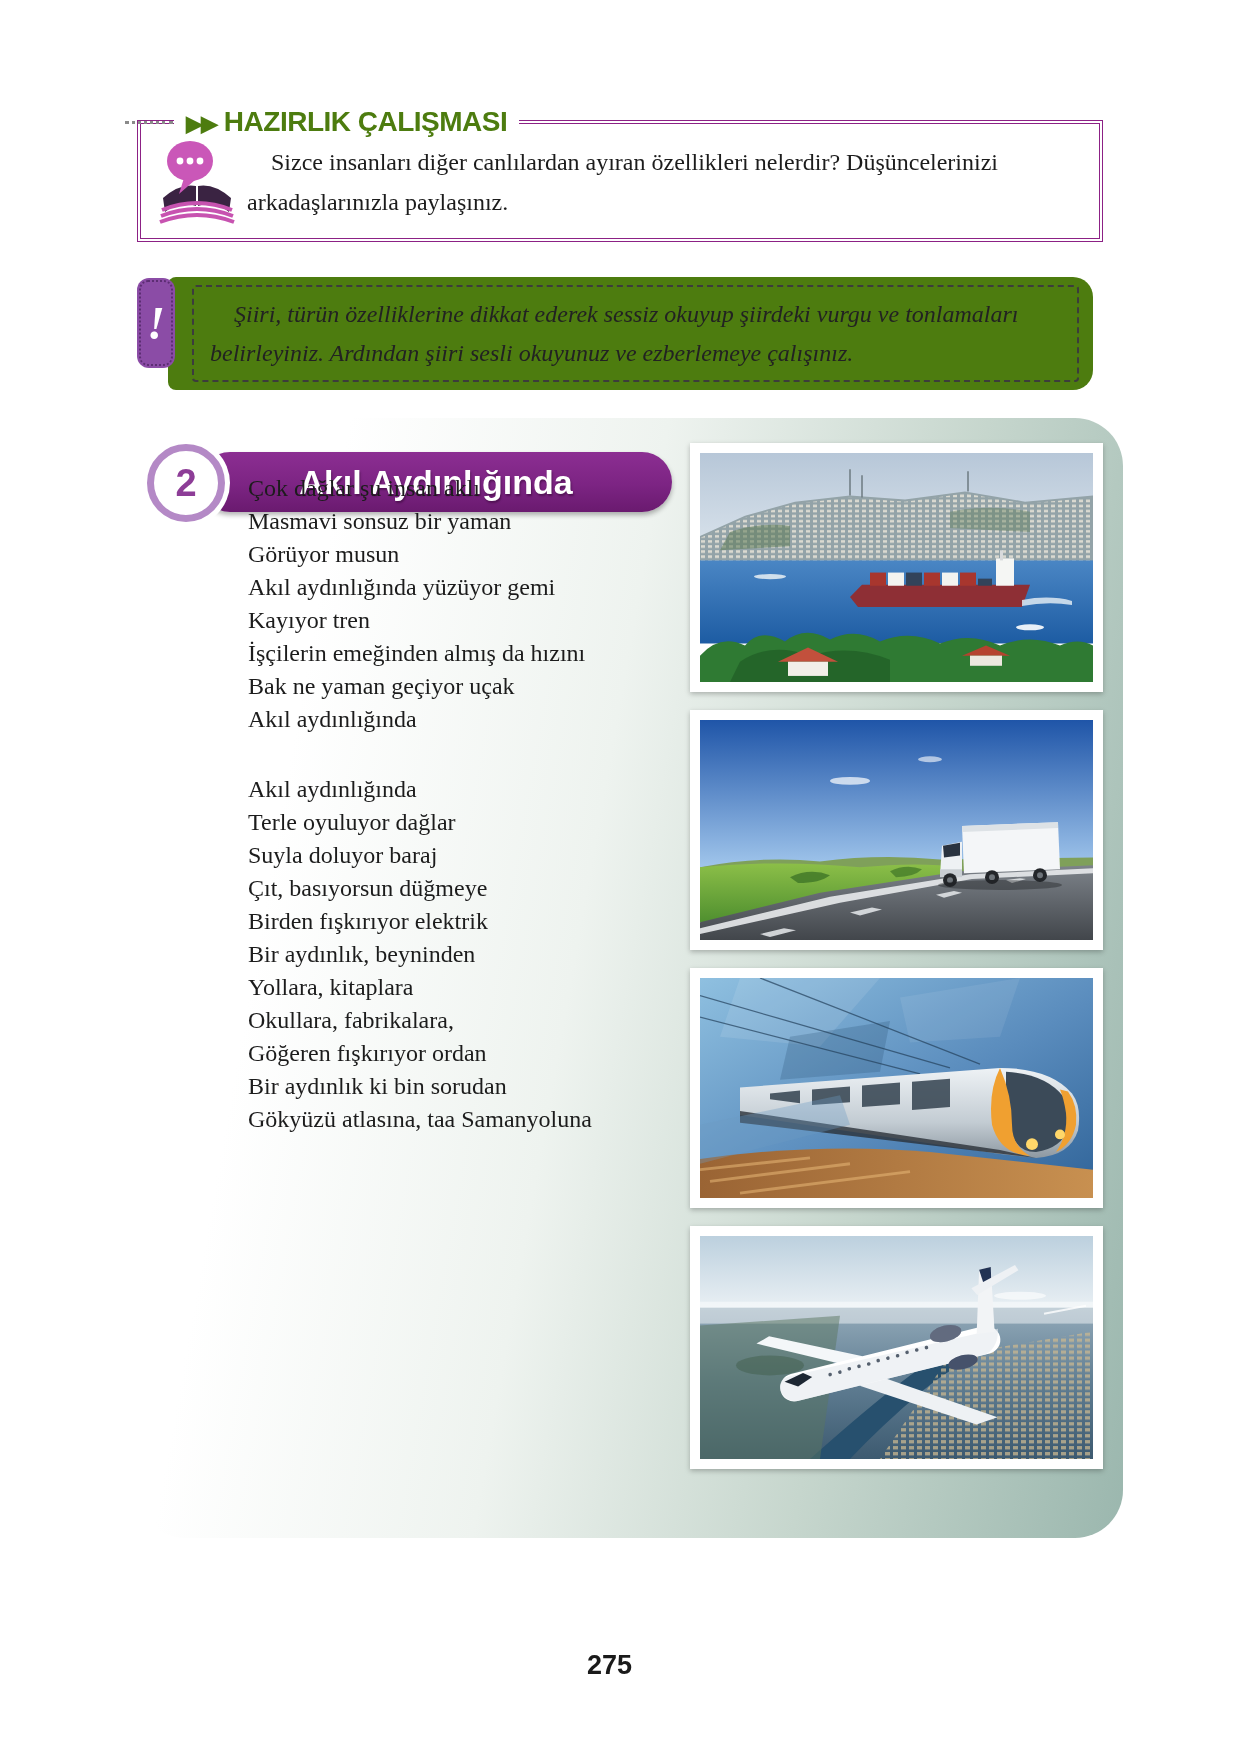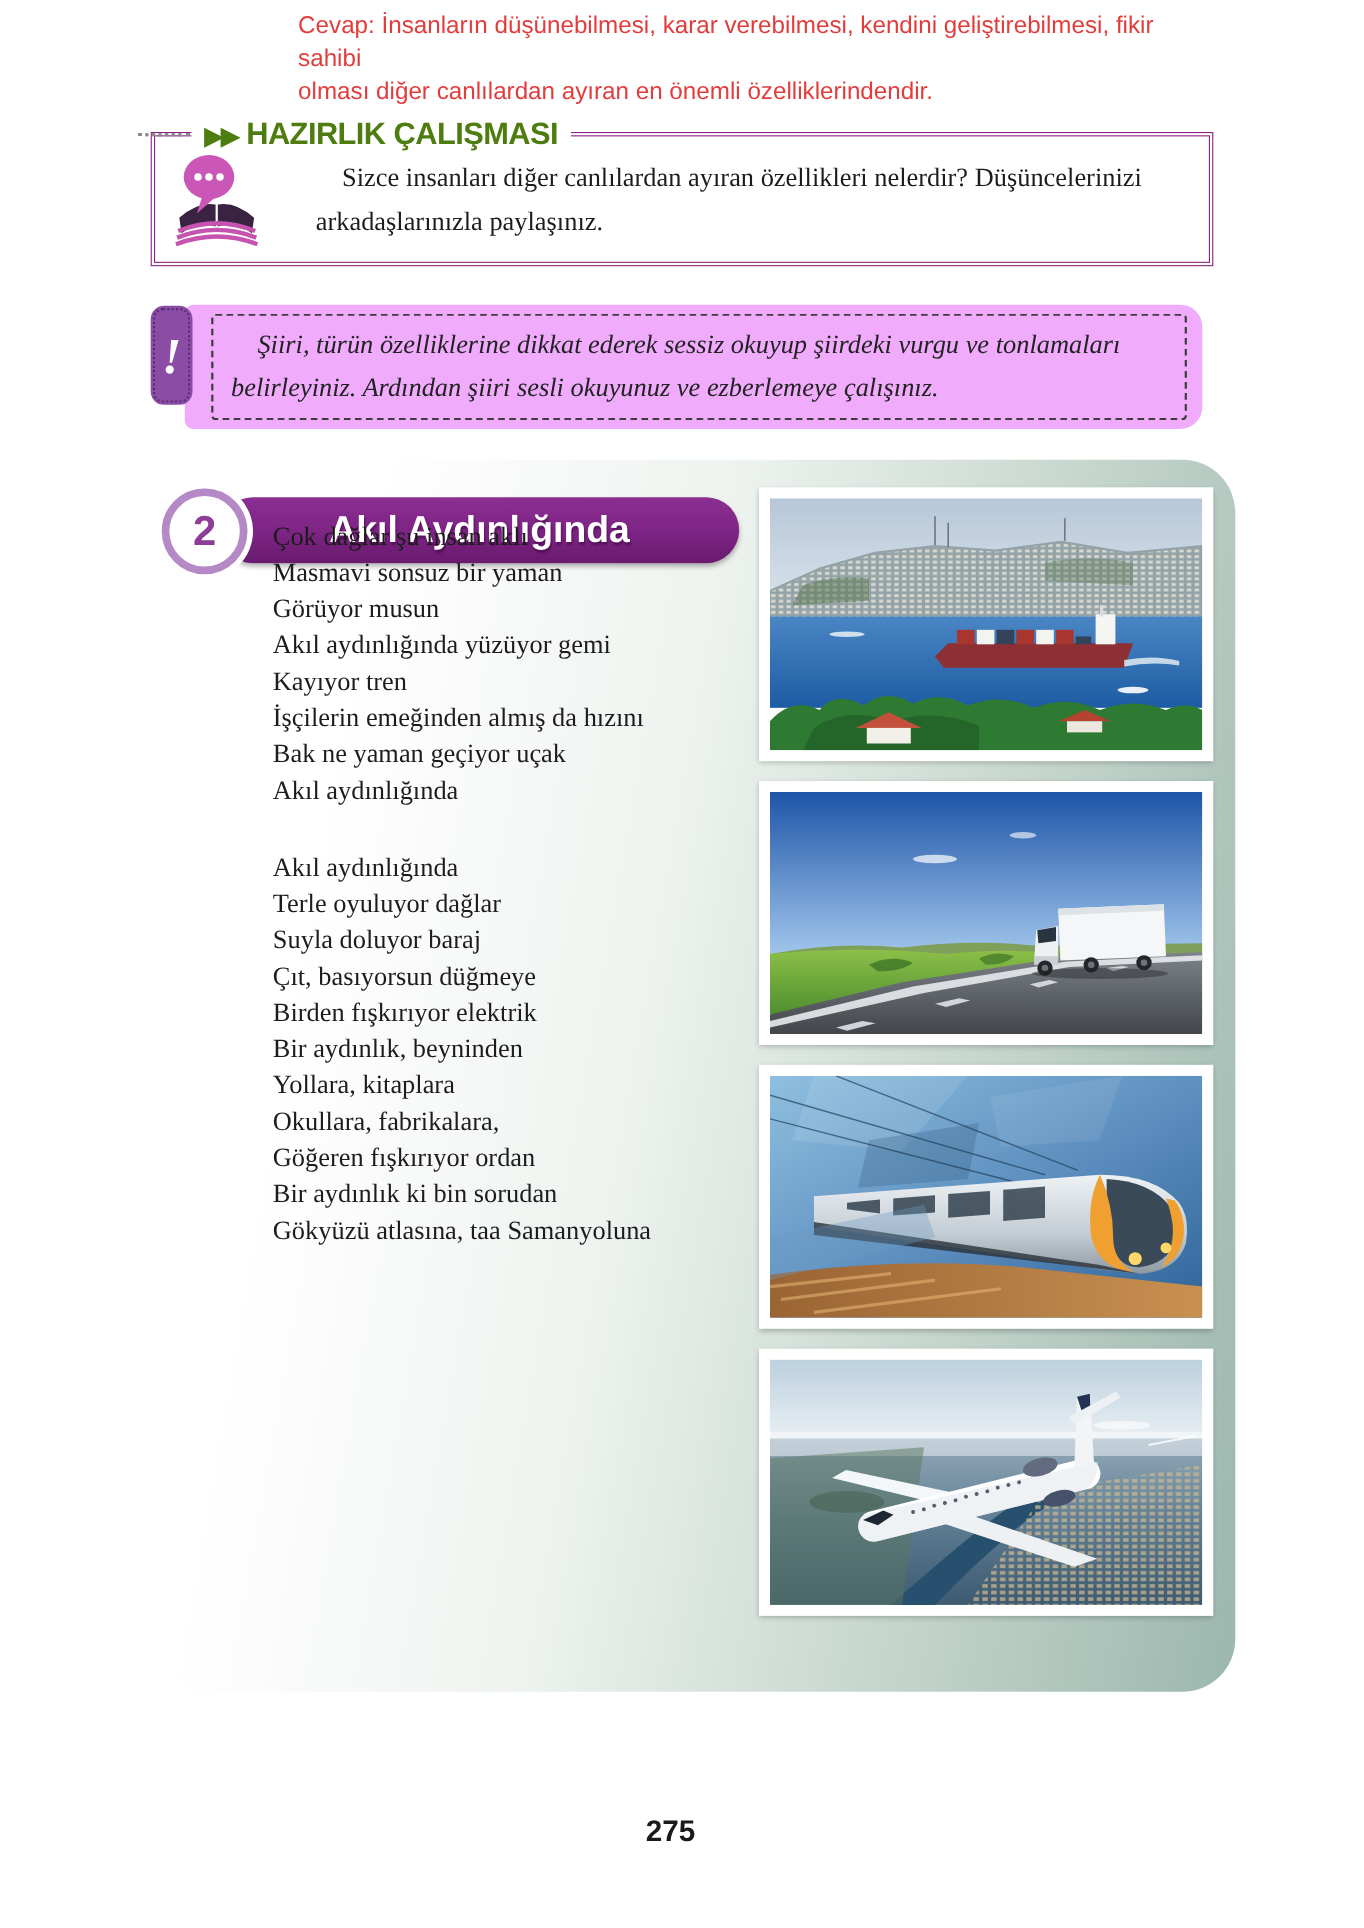--- a/index.html
+++ b/index.html
@@ -13,30 +13,30 @@
 
   
   .prep-box{position:absolute;left:137px;top:120px;width:966px;height:122px;
             border:4px double #8c2185;background:#ffffff;box-sizing:border-box;}
   .prep-dots{position:absolute;left:-16px;top:-3px;width:48px;border-top:3px dotted #8a8a8a;}
   .prep-title{position:absolute;left:33px;top:-19px;background:#ffffff;padding:0 12px;
               font-family:"Liberation Sans", sans-serif;font-weight:bold;font-size:28px;
               line-height:34px;color:#4d7c0f;letter-spacing:-0.5px;white-space:nowrap;}
   .prep-title .arrows{font-size:22px;margin-right:8px;letter-spacing:-2px;}
   .prep-icon{position:absolute;left:12px;top:12px;width:88px;height:92px;}
-  .prep-text{position:absolute;left:106px;top:18px;width:860px;font-size:24px;line-height:40px;margin-left:40px;}
+  .prep-text{position:absolute;left:106px;top:18px;width:860px;font-size:24px;line-height:40px;}
   .indent{text-indent:24px;}
 
   
   .note-tab{position:absolute;left:137px;top:278px;width:38px;height:90px;background:#8b4ca6;
             border-radius:12px;z-index:2;display:flex;align-items:center;justify-content:center;}
   .note-tab-inner{display:flex;align-items:center;justify-content:center;width:30px;height:82px;
             border:2px dotted #5c2d73;border-radius:9px;color:#ffffff;
             font-family:"Liberation Serif", serif;font-style:italic;font-weight:bold;font-size:46px;}
-  .note-box{position:absolute;left:168px;top:277px;width:925px;height:113px;background:#f0abfc;
+  .note-box{position:absolute;left:168px;top:277px;width:925px;height:113px;background:#4d7c0f;
             border-radius:8px 20px 20px 8px;box-sizing:border-box;padding:8px 14px 8px 24px;}
   .note-inner{width:100%;height:100%;box-sizing:border-box;border:2px dashed #3c3c3c;border-radius:4px;
             padding:8px 18px 0 16px;font-style:italic;font-size:24px;line-height:39px;color:#222222;}
 
   
   .panel{position:absolute;left:137px;top:418px;width:986px;height:1120px;border-radius:48px;
          background:linear-gradient(100deg,#ffffff 18%,#eef3ef 45%,#c6d6cd 72%,#9bb7ae 100%);}
   .pill{position:absolute;left:63px;top:34px;width:472px;height:60px;border-radius:30px;
         background:linear-gradient(180deg,#8c2e92 0%,#7c2483 55%,#6a1a6f 100%);
         box-shadow:0 3px 5px rgba(0,0,0,0.30);display:flex;align-items:center;justify-content:center;}
@@ -57,24 +57,20 @@
 
   
   .page-num{position:absolute;left:0;top:1650px;width:1155px;text-align:center;
             font-family:"Liberation Sans", sans-serif;font-weight:bold;font-size:27px;color:#1a1a1a;padding-left:32px;}
 </style>
 </head>
 <body>
 
 <div id="page">
 
-  <div class="answer">
-    <div>Cevap: İnsanların düşünebilmesi, karar verebilmesi, kendini geliştirebilmesi, fikir sahibi</div>
-    <div>olması diğer canlılardan ayıran en önemli özelliklerindendir.</div>
-  </div>
 
   <div class="prep-box">
     <div class="prep-dots"></div>
     <div class="prep-title">
       <span class="arrows">▶▶</span><span>HAZIRLIK ÇALIŞMASI</span>
     </div>
     <div class="prep-icon">
       <svg viewBox="0 0 88 92" width="88" height="92">
         <path d="M10,62 Q27,47 43,50 L43,70 Q27,64 12,76 Z" fill="#3a2342"></path>
         <path d="M78,62 Q61,47 45,50 L45,70 Q61,64 76,76 Z" fill="#3a2342"></path>

